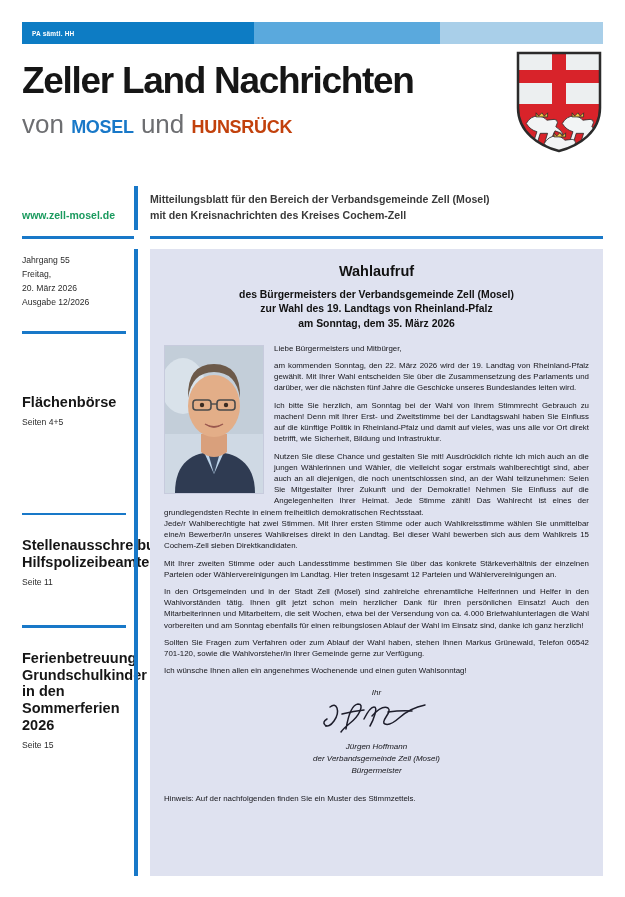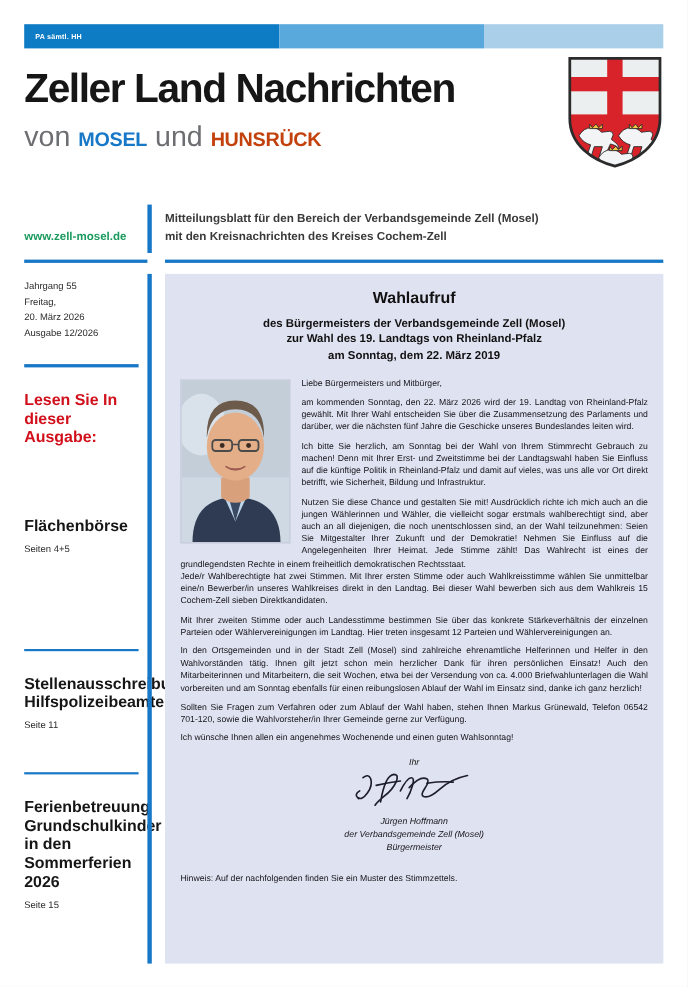--- a/index.html
+++ b/index.html
@@ -310,23 +310,20 @@
     <div class="sidebar">
       <div class="side-meta">
         <div>Jahrgang 55</div>
         <div>Freitag,</div>
         <div>20. März 2026</div>
         <div>Ausgabe 12/2026</div>
       </div>
 
       <div class="side-rule"></div>
 
-      <div class="side-block">
-        <div class="side-head red">Lesen Sie In dieser Ausgabe:</div>
-      </div>
 
       <div class="side-spacer-md"></div>
 
       <div class="side-block">
         <div class="side-head">Flächenbörse</div>
         <div class="side-pages">Seiten 4+5</div>
       </div>
 
       <div class="side-spacer-lg"></div>
       <div class="side-rule"></div>
@@ -345,21 +342,21 @@
       </div>
     </div>
 
     <div class="vrule"></div>
 
     <div class="article">
       <div class="art-title">Wahlaufruf</div>
       <div class="art-sub">
         <div>des Bürgermeisters der Verbandsgemeinde Zell (Mosel)</div>
         <div>zur Wahl des 19. Landtags von Rheinland-Pfalz</div>
-        <div>am Sonntag, dem 22. März 2019</div>
+        <div>am Sonntag, dem 35. März 2026</div>
       </div>
 
       <div class="floatwrap">
         <div class="photo">
           <svg viewBox="0 0 98 147" width="98" height="147">
             <rect x="0" y="0" width="98" height="147" fill="#cfd9e4"></rect>
             <rect x="0" y="0" width="98" height="88" fill="#c3ced9"></rect>
             <ellipse cx="18" cy="40" rx="22" ry="28" fill="#d9e2ea"></ellipse>
             <path d="M10 147 C10 116 28 106 49 106 C70 106 90 116 90 147 Z" fill="#2f3b52"></path>
             <path d="M38 104 L49 128 L60 104 C56 100 42 100 38 104 Z" fill="#bdd4ea"></path>

